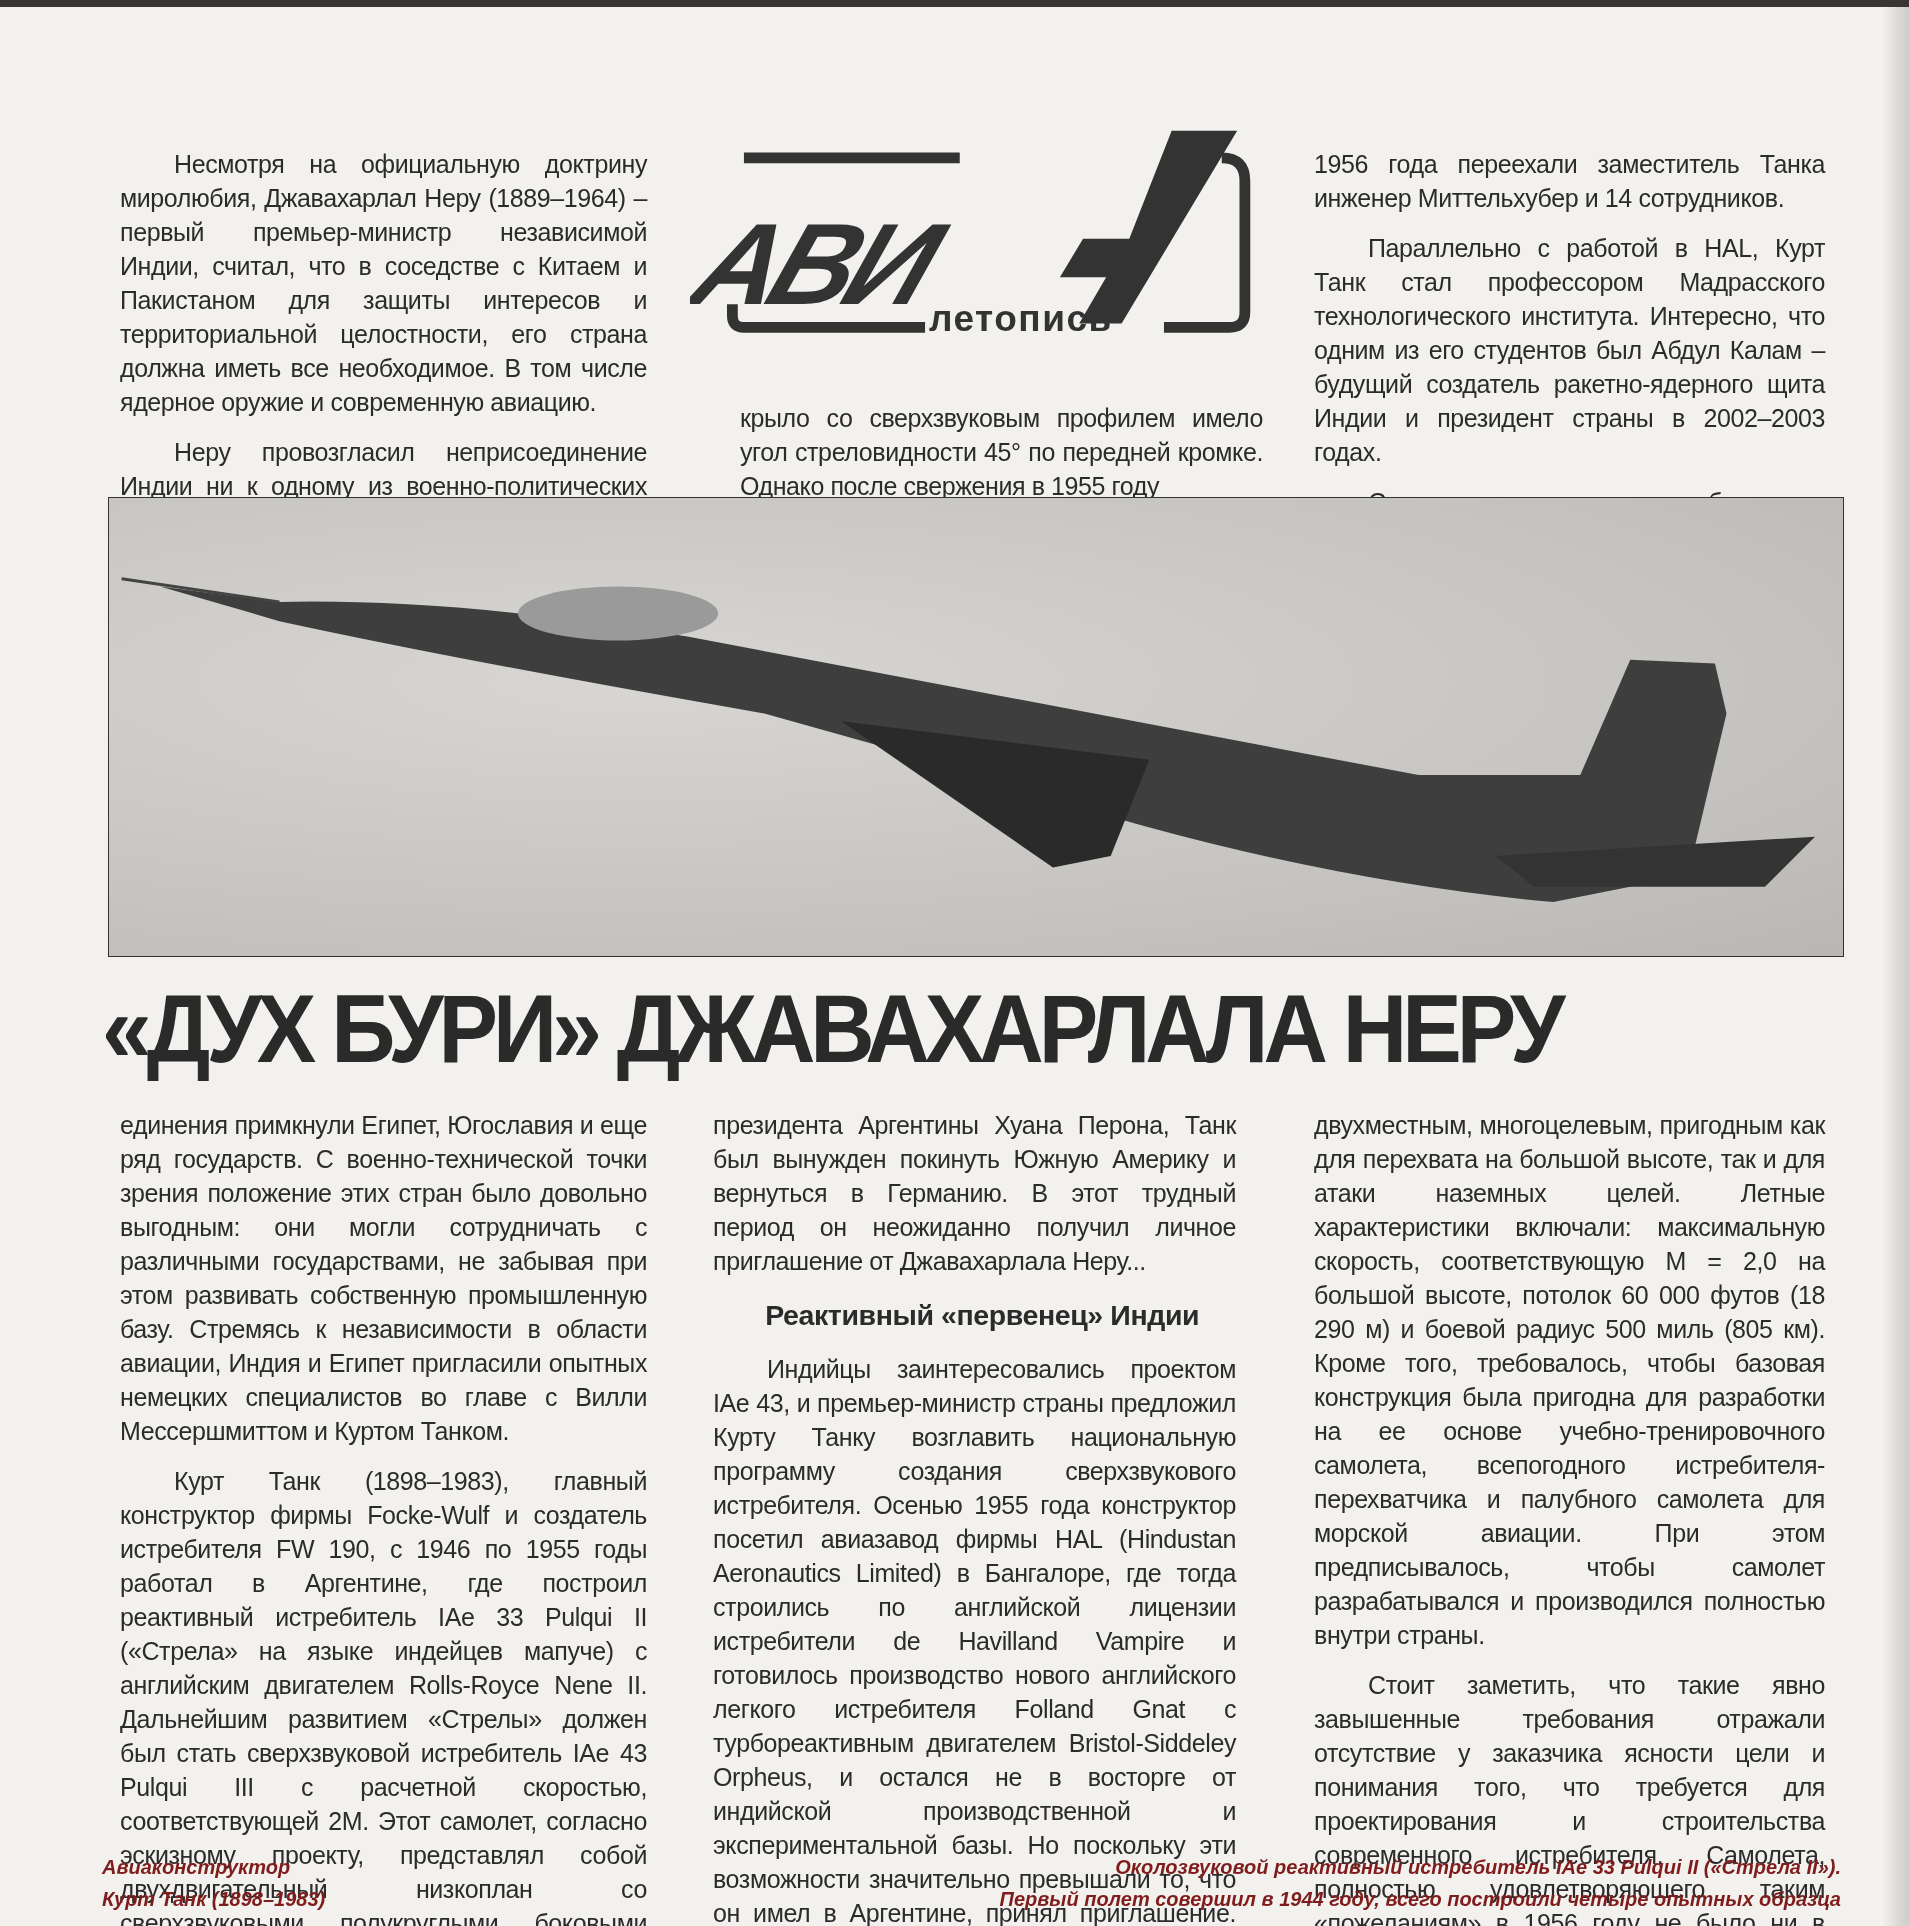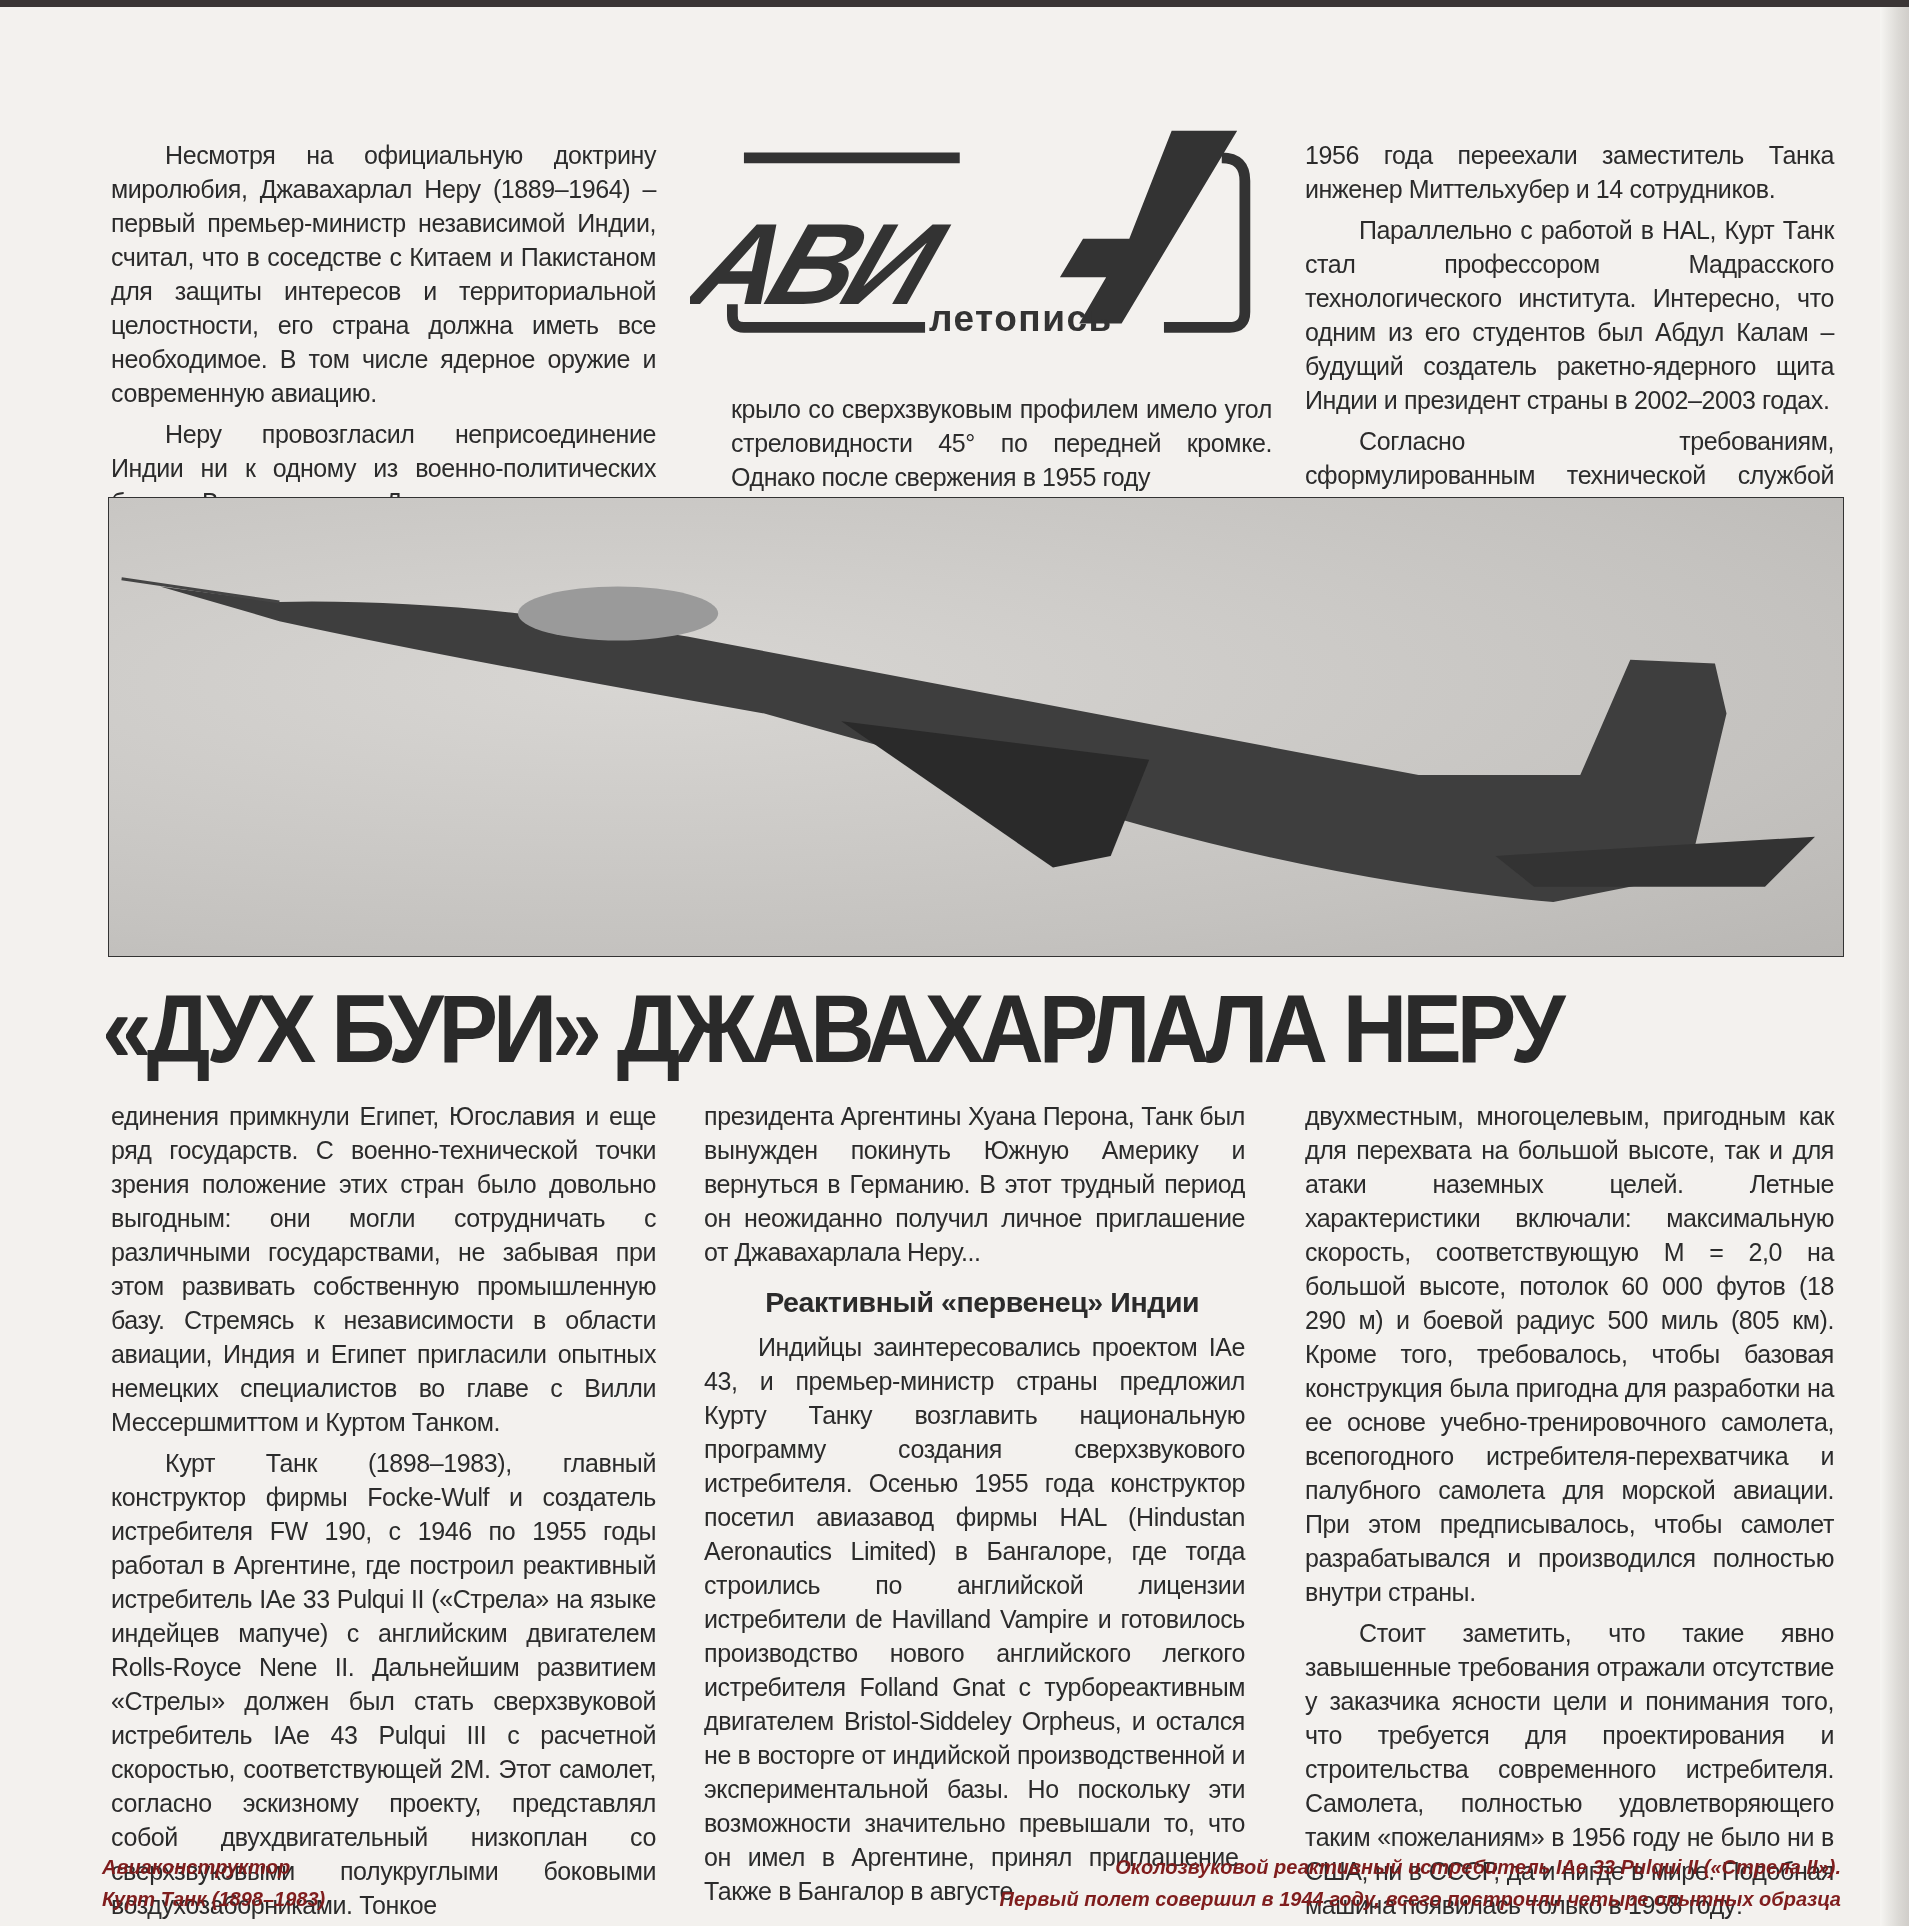--- a/index.html
+++ b/index.html
@@ -2,21 +2,21 @@
 <html style="font-size:6.2px"><head>
 <meta charset="utf-8">
 <style>
   html,body{margin:0;padding:0;}
   body{width:1910px;height:2617px;position:relative;background:#f3f1ee;overflow:hidden;
        font-family:"Liberation Sans", sans-serif;color:#2b2b2b;}
   .scan-top{position:absolute;left:0;top:0;width:1910px;height:7px;background:#3a3535;}
   .binding{position:absolute;left:1880px;top:7px;width:30px;height:2610px;
            background:linear-gradient(90deg,#f6f5f2,#dcdad6 60%,#cfccc8);}
   .col{position:absolute;font-size:25px;line-height:34px;text-align:justify;letter-spacing:-0.4px;}
-  .col p{margin:7px;text-indent:0;}
+  .col p{margin:16px;text-indent:0;}
   .col p.ind{text-indent:54px;}
   .subhead{font-weight:bold;font-size:28.5px;line-height:42px;margin:11.6px 0 0 15.4px;text-align:center;}
   .logo{position:absolute;left:690px;top:123px;width:578px;height:216px;}
   .photo{position:absolute;border:1.5px solid #333;overflow:hidden;}
   .photo-top{left:108px;top:497px;width:1734px;height:458px;
      background:radial-gradient(ellipse at 30% 40%,#d8d6d3,#c4c2bf 70%,#b9b7b4);}
   .headline{position:absolute;left:102px;top:977px;width:1741px;font-weight:bold;
      font-size:96px;line-height:104px;letter-spacing:-5.4px;transform:scaleX(0.93);transform-origin:left top;
      white-space:nowrap;color:#2a2a2a;}
   .caption{position:absolute;font-weight:bold;font-style:italic;font-size:20px;line-height:32px;color:#7f1d1d;}

